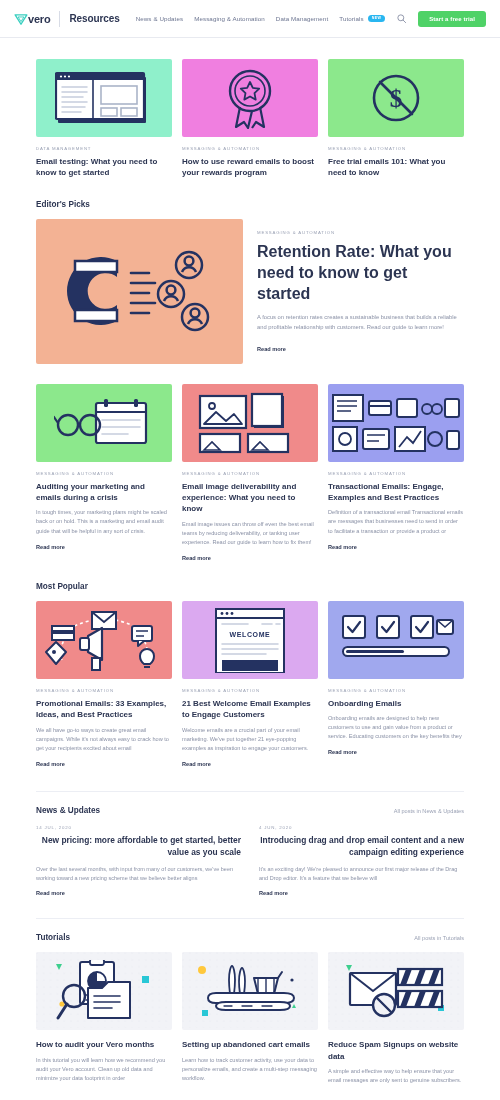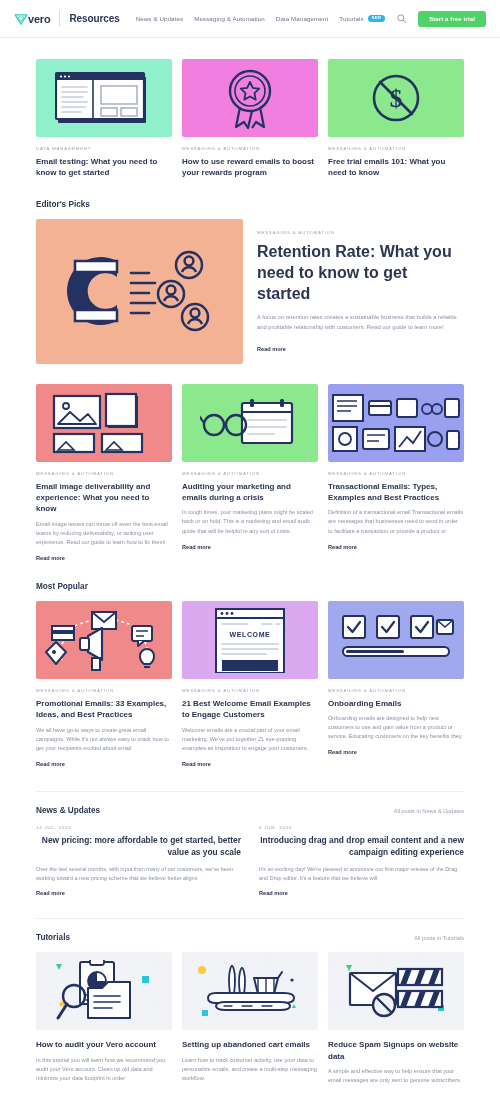--- a/index.html
+++ b/index.html
@@ -259,60 +259,60 @@
         <div class="kicker" style="margin-top:2px">MESSAGING &amp; AUTOMATION</div>
         <div class="featured-title">Retention Rate: What you need to know to get started</div>
         <div class="featured-excerpt">A focus on retention rates creates a sustainable business that builds a reliable and profitable relationship with customers. Read our guide to learn more!</div>
         <span class="read-more" style="margin-top:13px">Read more</span>
       </div>
     </div>
 
     <div class="grid3" style="margin-top:20px">
 
       <div class="card">
+        <div class="thumb" style="background:#8ce88c">
+          <svg width="100" height="48" viewBox="0 0 100 48">
+            <rect x="42" y="4" width="50" height="40" rx="2" fill="#fff" stroke="#243261" stroke-width="2.2"></rect>
+            <line x1="42" y1="13" x2="92" y2="13" stroke="#243261" stroke-width="2.2"></line>
+            <rect x="50" y="0" width="4" height="8" rx="1.5" fill="#243261"></rect>
+            <rect x="80" y="0" width="4" height="8" rx="1.5" fill="#243261"></rect>
+            <g stroke="#c6cddd" stroke-width="1.6" stroke-linecap="round">
+              <line x1="48" y1="21" x2="86" y2="21"></line>
+                <line x1="48" y1="28" x2="86" y2="28"></line>
+              <line x1="48" y1="35" x2="74" y2="35"></line>
+            </g>
+            <circle cx="14" cy="26" r="10" fill="none" stroke="#243261" stroke-width="2.4"></circle>
+            <circle cx="36" cy="26" r="10" fill="none" stroke="#243261" stroke-width="2.4"></circle>
+            <line x1="24" y1="26" x2="26" y2="26" stroke="#243261" stroke-width="2.4"></line>
+            <line x1="4" y1="24" x2="0" y2="18" stroke="#243261" stroke-width="2.2" stroke-linecap="round"></line>
+          </svg>
+        </div>
+        <div class="kicker">MESSAGING &amp; AUTOMATION</div>
+        <div class="card-title">Auditing your marketing and emails during a crisis</div>
+        <div class="card-excerpt">In tough times, your marketing plans might be scaled back or on hold. This is a marketing and email audit guide that will be helpful in any sort of crisis.</div>
+        <span class="read-more">Read more</span>
+      </div>
+
+      <div class="card">
         <div class="thumb" style="background:#f08a8a">
           <svg width="108" height="62" viewBox="0 0 108 62">
             <rect x="4" y="4" width="46" height="32" fill="#fff" stroke="#243261" stroke-width="2.2"></rect>
             <circle cx="16" cy="14" r="3" fill="none" stroke="#243261" stroke-width="1.8"></circle>
             <path d="M8 32 L20 20 L30 29 L38 22 L46 32 Z" fill="none" stroke="#243261" stroke-width="1.8" stroke-linejoin="round"></path>
             <rect x="58" y="4" width="30" height="32" fill="#243261"></rect>
             <rect x="56" y="2" width="30" height="32" fill="#fff" stroke="#243261" stroke-width="2.2"></rect>
             <rect x="4" y="42" width="40" height="18" fill="#fff" stroke="#243261" stroke-width="2.2"></rect>
             <rect x="52" y="42" width="40" height="18" fill="#fff" stroke="#243261" stroke-width="2.2"></rect>
             <path d="M8 58 L16 50 L24 58 Z" fill="none" stroke="#243261" stroke-width="1.6"></path>
             <path d="M56 58 L64 50 L72 58 Z" fill="none" stroke="#243261" stroke-width="1.6"></path>
           </svg>
         </div>
         <div class="kicker">MESSAGING &amp; AUTOMATION</div>
         <div class="card-title">Email image deliverability and experience: What you need to know</div>
         <div class="card-excerpt">Email image issues can throw off even the best email teams by reducing deliverability, or tanking user experience. Read our guide to learn how to fix them!</div>
-        <span class="read-more">Read more</span>
-      </div>
-
-      <div class="card">
-        <div class="thumb" style="background:#8ce88c">
-          <svg width="100" height="48" viewBox="0 0 100 48">
-            <rect x="42" y="4" width="50" height="40" rx="2" fill="#fff" stroke="#243261" stroke-width="2.2"></rect>
-            <line x1="42" y1="13" x2="92" y2="13" stroke="#243261" stroke-width="2.2"></line>
-            <rect x="50" y="0" width="4" height="8" rx="1.5" fill="#243261"></rect>
-            <rect x="80" y="0" width="4" height="8" rx="1.5" fill="#243261"></rect>
-            <g stroke="#c6cddd" stroke-width="1.6" stroke-linecap="round">
-              <line x1="48" y1="21" x2="86" y2="21"></line>
-                <line x1="48" y1="28" x2="86" y2="28"></line>
-              <line x1="48" y1="35" x2="74" y2="35"></line>
-            </g>
-            <circle cx="14" cy="26" r="10" fill="none" stroke="#243261" stroke-width="2.4"></circle>
-            <circle cx="36" cy="26" r="10" fill="none" stroke="#243261" stroke-width="2.4"></circle>
-            <line x1="24" y1="26" x2="26" y2="26" stroke="#243261" stroke-width="2.4"></line>
-            <line x1="4" y1="24" x2="0" y2="18" stroke="#243261" stroke-width="2.2" stroke-linecap="round"></line>
-          </svg>
-        </div>
-        <div class="kicker">MESSAGING &amp; AUTOMATION</div>
-        <div class="card-title">Auditing your marketing and emails during a crisis</div>
-        <div class="card-excerpt">In tough times, your marketing plans might be scaled back or on hold. This is a marketing and email audit guide that will be helpful in any sort of crisis.</div>
         <span class="read-more">Read more</span>
       </div>
 
       <div class="card">
         <div class="thumb" style="background:#9b9ff0">
           <svg width="130" height="64" viewBox="0 0 130 64">
             <rect x="2" y="4" width="30" height="26" fill="#fff" stroke="#243261" stroke-width="2"></rect>
             <g stroke="#243261" stroke-width="1.4">
                 <line x1="6" y1="10" x2="26" y2="10"></line>
                 <line x1="6" y1="15" x2="26" y2="15"></line>
@@ -331,21 +331,21 @@
                 <line x1="36" y1="44" x2="54" y2="44"></line>
                 <line x1="36" y1="50" x2="48" y2="50"></line>
               </g>
             <rect x="64" y="36" width="30" height="24" fill="#fff" stroke="#243261" stroke-width="2"></rect>
             <path d="M68 56 L76 46 L82 52 L90 40" fill="none" stroke="#243261" stroke-width="1.8"></path>
             <circle cx="104" cy="48" r="7" fill="none" stroke="#243261" stroke-width="2"></circle>
             <rect x="116" y="40" width="12" height="18" rx="2" fill="#fff" stroke="#243261" stroke-width="2"></rect>
           </svg>
         </div>
         <div class="kicker">MESSAGING &amp; AUTOMATION</div>
-        <div class="card-title">Transactional Emails: Types, Examples and Best Practices</div>
+        <div class="card-title">Transactional Emails: Engage, Examples and Best Practices</div>
         <div class="card-excerpt">Definition of a transactional email Transactional emails are messages that businesses need to send in order to facilitate a transaction or provide a product or</div>
         <span class="read-more">Read more</span>
       </div>
 
     </div>
   </div>
 
   <div class="section">
     <div class="section-head">
       <span class="section-title">Most Popular</span>
@@ -491,21 +491,21 @@
             <path d="M52 28 L58 22 L80 22 L80 58 L38 58 L38 28 Z" fill="#fff" stroke="#243261" stroke-width="2" stroke-linejoin="round"></path>
             <g stroke="#243261" stroke-width="1.6" stroke-linecap="round">
               <line x1="44" y1="36" x2="70" y2="36"></line>
                 <line x1="44" y1="42" x2="70" y2="42"></line>
               <line x1="44" y1="48" x2="62" y2="48"></line>
             </g>
             <circle cx="24" cy="36" r="11" fill="none" stroke="#243261" stroke-width="2.4"></circle>
             <line x1="17" y1="44" x2="8" y2="58" stroke="#243261" stroke-width="3" stroke-linecap="round"></line>
           </svg>
         </div>
-        <div class="tut-title">How to audit your Vero account</div>
+        <div class="tut-title">How to audit your Vero months</div>
         <div class="card-excerpt">In this tutorial you will learn how we recommend you audit your Vero account. Clean up old data and minimize your data footprint in order</div>
 
       </div>
 
       <div class="card">
         <div class="tut-thumb">
           <svg class="dotgrid" viewBox="0 0 140 78" preserveAspectRatio="none">
             <defs>
                 <pattern id="dg2" width="7" height="7" patternUnits="userSpaceOnUse">
               <circle cx="1" cy="1" r="0.6" fill="#d6dae4"></circle>

